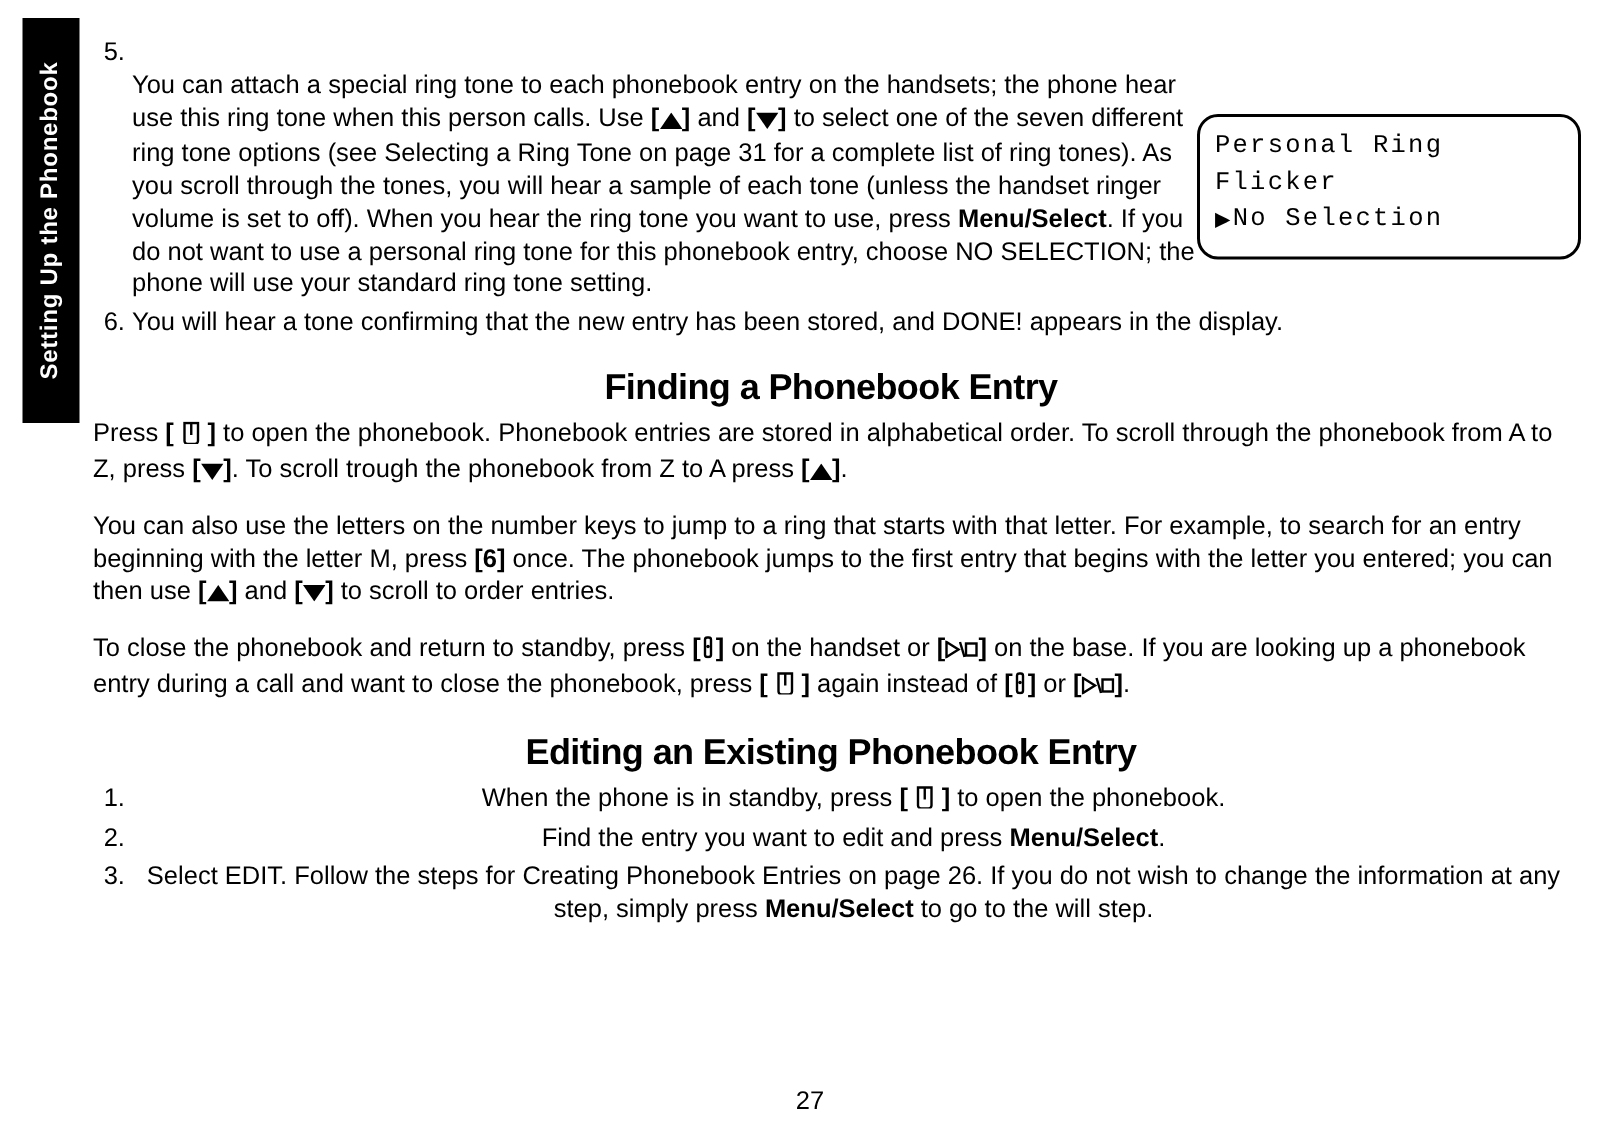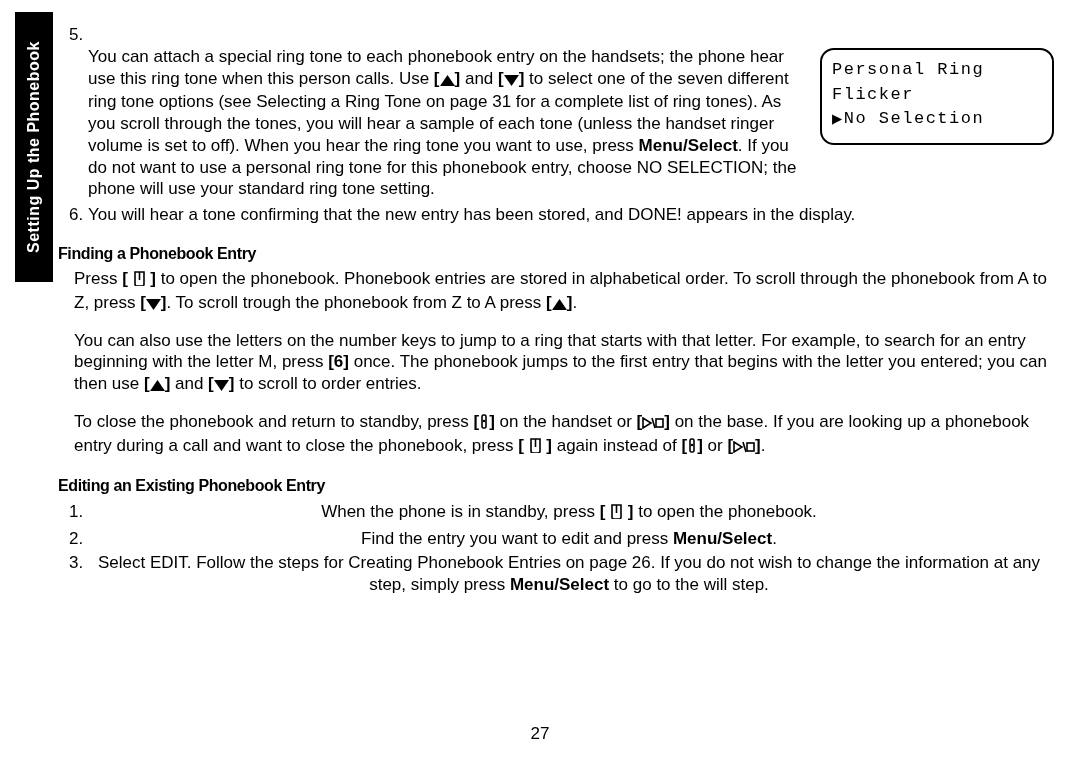--- a/index.html
+++ b/index.html
@@ -55,45 +55,46 @@
   .step5 {
     position: relative;
     padding-right: 250px;
   }
   .step5-heading {
     font-weight: bold;
   }
   .lcd {
     position: absolute;
     right: -4px;
-    top: 24px;
+    top: 52px;
     width: 220px;
-    padding: 8px 0 10px 10px;
+    padding: 8px 22px 10px 10px;
     border: 2px solid #000;
     border-radius: 14px;
     font-family: "Courier New", Courier, monospace;
     font-size: 17px;
     line-height: 1.45;
     letter-spacing: 1.5px;
   }
   .lcd .row {
     white-space: pre;
   }
   .tri {
     display: inline-block;
     vertical-align: -1px;
   }
   h2.section {
-    font-size: 16px;
+    font-size: 24px;
     font-weight: bold;
     margin: 18px 0 4px 0;
     letter-spacing: -0.4px;
+    text-align: center;
   }
   p.body {
-    margin: 0 0 14px 16px;
+    margin: 0 0 14px 4px;
   }
   ol.edit {
     margin: 0;
     padding: 0 0 0 30px;
     text-align: center;
   }
   ol.edit > li {
     margin-bottom: 3px;
   }
   .icon {

